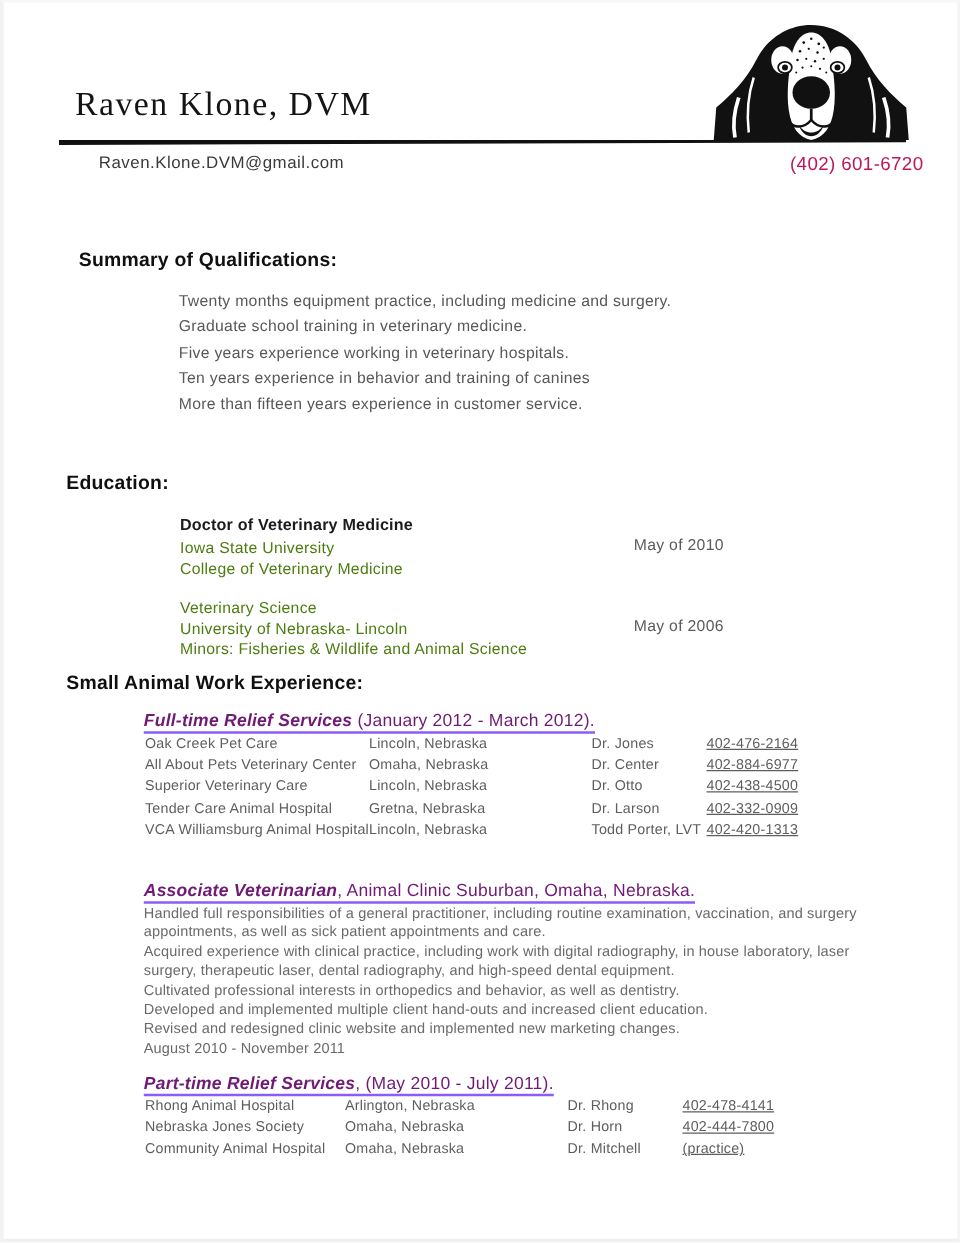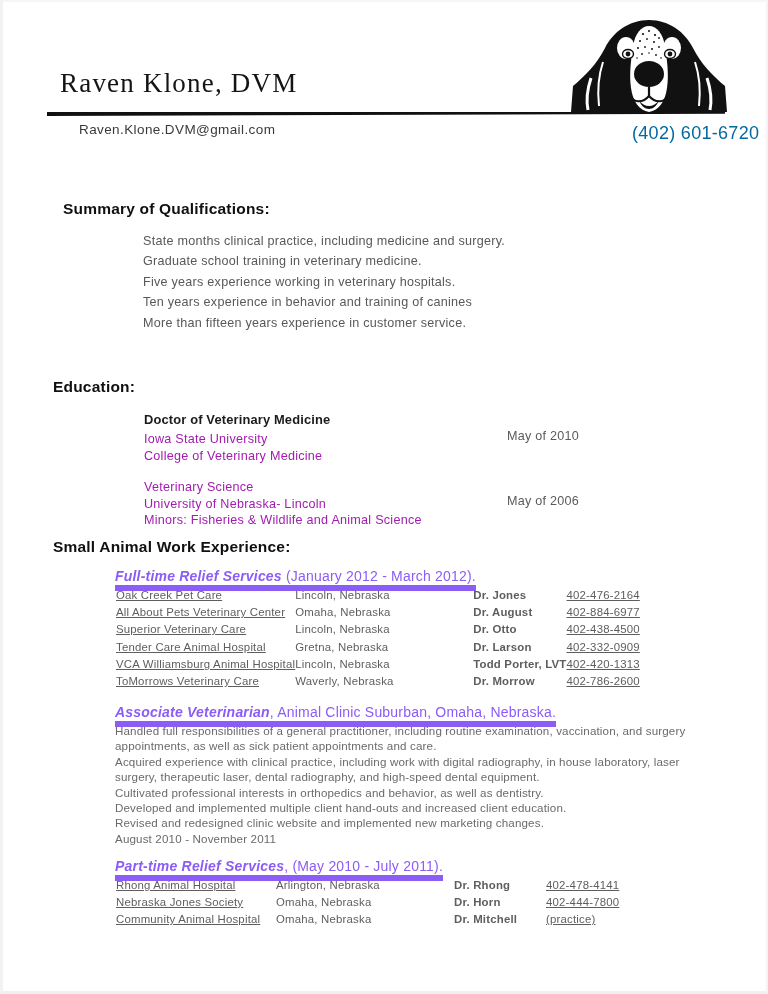--- a/index.html
+++ b/index.html
@@ -59,22 +59,22 @@
     font-size: 13.5px;
     color: #3a3a3a;
     letter-spacing: 0.4px;
     white-space: nowrap;
     text-align: center;
   }
   .phone {
     position: absolute;
     left: 629px;
     top: 121px;
-    font-size: 18px;
-    color: #0369a1;
+    font-size: 15px;
+    color: #be185d;
     letter-spacing: 0.3px;
     white-space: nowrap;
   }
 
   
   .dog-logo {
     position: absolute;
     right: 42px;
     top: 14px;
     width: 160px;
@@ -117,65 +117,65 @@
     letter-spacing: 0.15px;
     line-height: 18px;
     white-space: nowrap;
   }
   .edu-row {
     position: relative;
     height: 16.5px;
   }
   .edu-school {
     font-size: 12.6px;
-    color: #a21caf;
+    color: #4d7c0f;
     letter-spacing: 0.25px;
     white-space: nowrap;
     margin-top: 12px;
   }
   .edu-date {
     position: absolute;
     left: 363px;
     top: 0;
     font-size: 12.6px;
     color: #5b5b5d;
     letter-spacing: 0.25px;
     white-space: nowrap;
   }
 
   
   .job-heading {
     position: absolute;
     font-size: 14px;
-    color: #8b5cf6;
+    color: #701a75;
     letter-spacing: 0.2px;
     white-space: nowrap;
-    border-bottom: 6px solid #8b5cf6;
+    border-bottom: 2px solid #8b5cf6;
     padding-bottom: 1px;
   }
   .job-heading .jh-em {
     font-style: italic;
     font-weight: bold;
   }
 
   table.clinics {
     position: absolute;
     border-collapse: collapse;
     font-size: 11.4px;
     color: #5e5e60;
     letter-spacing: 0.2px;
   }
   table.clinics td {
     padding: 0 0 2.6px 0;
     white-space: nowrap;
     line-height: 14.6px;
   }
-  table.clinics td.c-name  { width: 160px; text-decoration: underline; }
+  table.clinics td.c-name  { width: 160px; }
   table.clinics td.c-city  { width: 178px; }
-  table.clinics td.c-doc   { width: 92px; font-weight: bold; }
+  table.clinics td.c-doc   { width: 92px; }
   table.clinics td.c-phone { width: 100px; text-decoration: underline; }
 
   .duties {
     position: absolute;
     left: 112px;
     font-size: 11.6px;
     color: #6a6a6c;
     letter-spacing: 0.15px;
     line-height: 15.4px;
     width: 600px;
@@ -251,21 +251,21 @@
 
     <div class="name">Raven Klone, DVM</div>
     <div class="header-rule"></div>
     <div class="email">Raven.Klone.DVM@gmail.com</div>
     <div class="phone">(402) 601-6720</div>
   </div>
 
   <div class="section-title" style="left:50px; top:198px;margin-left:10px;">Summary of Qualifications:</div>
 
   <div class="qual-list">
-    <div class="body-line">State months clinical practice, including medicine and surgery.</div>
+    <div class="body-line">Twenty months equipment practice, including medicine and surgery.</div>
     <div class="body-line">Graduate school training in veterinary medicine.</div>
     <div class="body-line">Five years experience working in veterinary hospitals.</div>
     <div class="body-line">Ten years experience in behavior and training of canines</div>
     <div class="body-line">More than fifteen years experience in customer service.</div>
   </div>
 
   <div class="section-title" style="left:50px; top:376px;">Education:</div>
 
   <div class="edu-block" style="top:409px;">
     <div class="edu-degree">Doctor of Veterinary Medicine</div>
@@ -301,46 +301,40 @@
     <tbody>
       <tr>
         <td class="c-name">Oak Creek Pet Care</td>
         <td class="c-city">Lincoln, Nebraska</td>
         <td class="c-doc">Dr. Jones</td>
         <td class="c-phone">402-476-2164</td>
       </tr>
       <tr>
         <td class="c-name">All About Pets Veterinary Center</td>
         <td class="c-city">Omaha, Nebraska</td>
-        <td class="c-doc">Dr. August</td>
+        <td class="c-doc">Dr. Center</td>
         <td class="c-phone">402-884-6977</td>
       </tr>
       <tr>
         <td class="c-name">Superior Veterinary Care</td>
         <td class="c-city">Lincoln, Nebraska</td>
         <td class="c-doc">Dr. Otto</td>
         <td class="c-phone">402-438-4500</td>
       </tr>
       <tr>
         <td class="c-name">Tender Care Animal Hospital</td>
         <td class="c-city">Gretna, Nebraska</td>
         <td class="c-doc">Dr. Larson</td>
         <td class="c-phone">402-332-0909</td>
       </tr>
       <tr>
         <td class="c-name">VCA Williamsburg Animal Hospital</td>
         <td class="c-city">Lincoln, Nebraska</td>
         <td class="c-doc">Todd Porter, LVT</td>
         <td class="c-phone">402-420-1313</td>
-      </tr>
-      <tr>
-        <td class="c-name">ToMorrows Veterinary Care</td>
-        <td class="c-city">Waverly, Nebraska</td>
-        <td class="c-doc">Dr. Morrow</td>
-        <td class="c-phone">402-786-2600</td>
       </tr>
     </tbody>
   </table>
 
   <div class="job-heading" style="left:112px; top:702px;">
     <span class="jh-em">Associate Veterinarian</span><span>, Animal Clinic Suburban, Omaha, Nebraska.</span>
   </div>
 
   <div class="duties" style="top:721px;">
     <div>Handled full responsibilities of a general practitioner, including routine examination, vaccination, and surgery</div>

